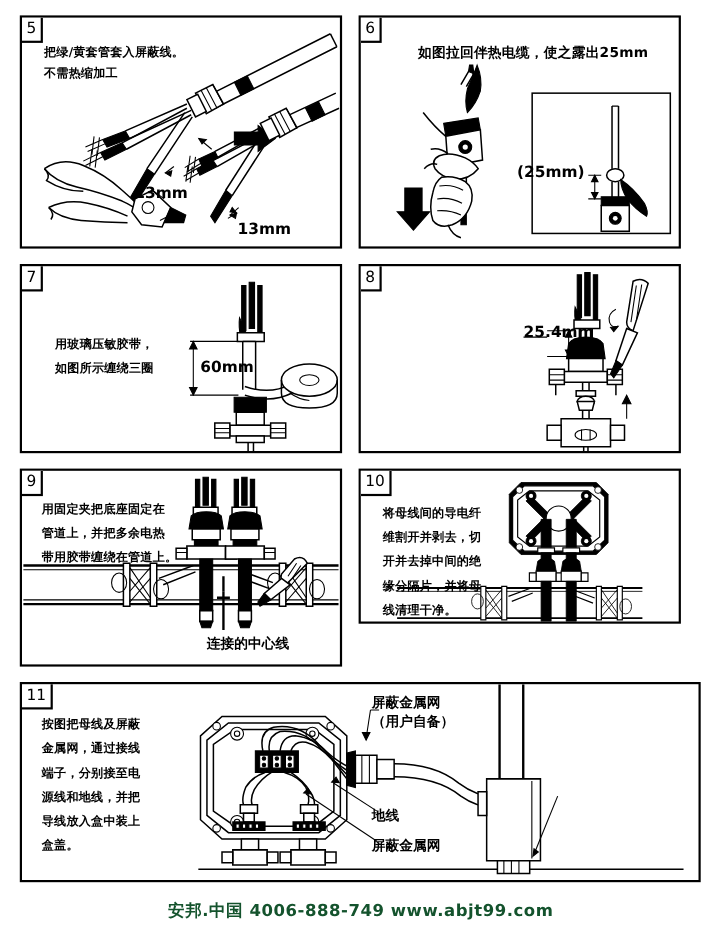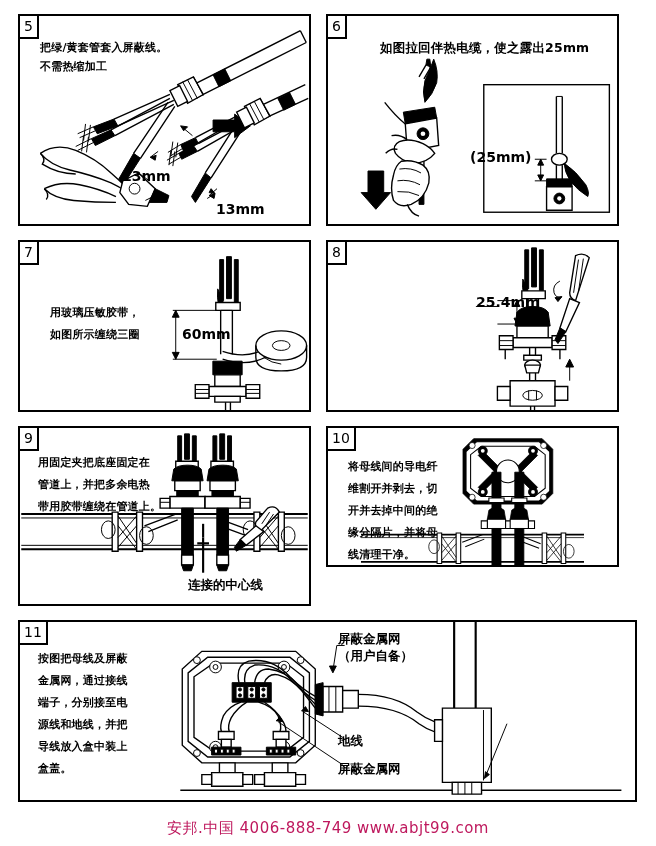--- a/index.html
+++ b/index.html
@@ -58,23 +58,23 @@
     white-space: pre-line;
     z-index: 22;
   }
   svg { position: absolute; top: 0; left: 0; overflow: visible; }
   .art { position: absolute; top:0; left:0; width:100%; height:100%; z-index: 5;}
 
   .footer {
     position: absolute;
     left: 0; bottom: 8px; width: 656px;
     text-align: center;
-    color: #be185d;
+    color: #14532d;
     font-size: 15px;
-    font-weight: 400;
+    font-weight: 700;
     letter-spacing: .5px;
   }
 
   
   .s  { fill:none; stroke:#000; stroke-width:1.4; }
   .s2 { fill:none; stroke:#000; stroke-width:2.2; }
   .sT { fill:none; stroke:#000; stroke-width:1; }
   .fb { fill:#000; stroke:#000; stroke-width:1; }
   .fw { fill:#fff; stroke:#000; stroke-width:1.4; }
   .fwT{ fill:#fff; stroke:#000; stroke-width:1; }

